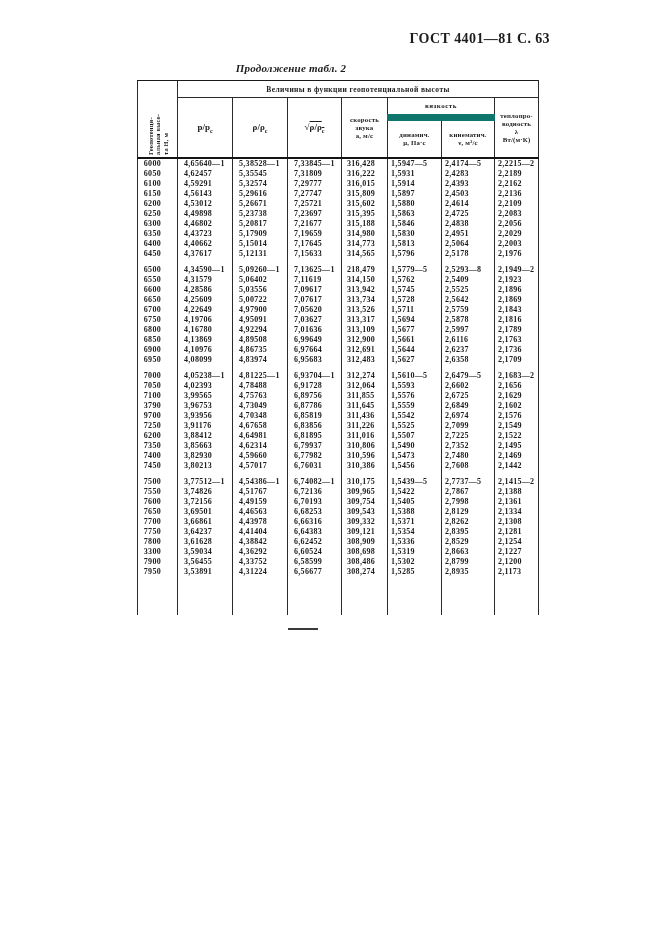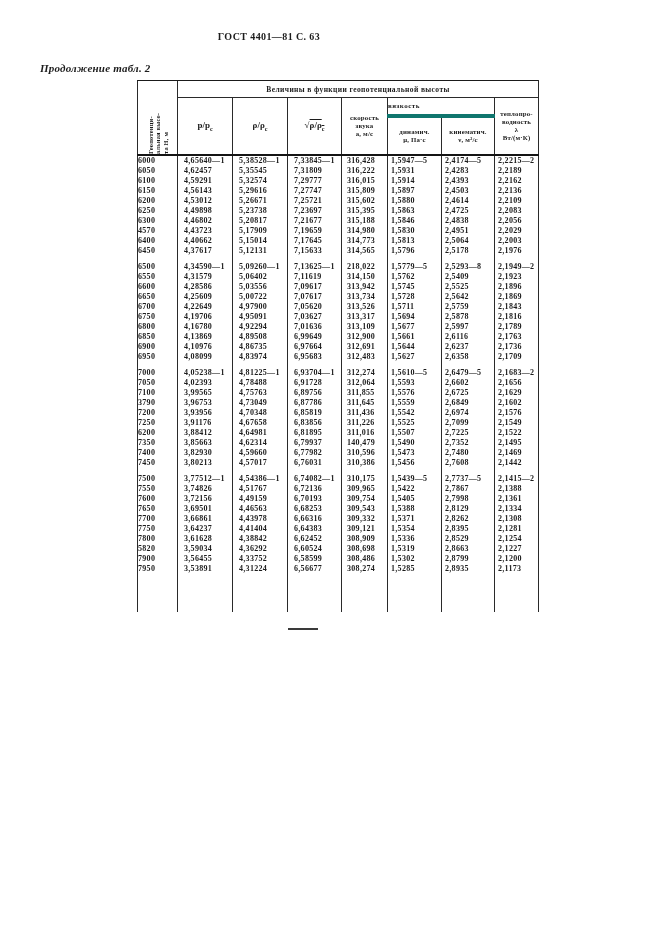--- a/index.html
+++ b/index.html
@@ -2,53 +2,53 @@
 <html><head>
 <meta charset="utf-8">
 <style>
   html,body{margin:0;padding:0;}
   body{
     width:661px;height:934px;background:#ffffff;overflow:hidden;position:relative;
     font-family:"Liberation Serif","DejaVu Serif",serif;color:#1c1c1c;
   }
   .page{position:absolute;inset:0;}
   .doc-ref{
-    position:absolute;top:31px;left:0;width:538px;text-align:center;
-    font-weight:bold;font-size:10px;letter-spacing:.4px;
+    position:absolute;top:31px;left:12px;width:538px;text-align:right;
+    font-weight:bold;font-size:14px;letter-spacing:.4px;
   }
   .caption{
-    position:absolute;top:62px;left:16px;width:526px;text-align:left;
+    position:absolute;top:62px;left:4px;width:526px;text-align:center;
     font-weight:bold;font-style:italic;font-size:11px;letter-spacing:.2px;padding-left:24px;
   }
   .tbl-wrap{position:absolute;left:137px;top:80px;width:401px;}
   table{border-collapse:collapse;table-layout:fixed;width:401px;}
   th,td{padding:0;margin:0;font-weight:bold;vertical-align:middle;}
   
   thead tr:first-child th{border-top:1.5px solid #1a1a1a;}
   th,td{border-left:1px solid #2a2a2a;}
   .c7,.last{border-right:1px solid #2a2a2a;}
   
   .span-h{border-bottom:1px solid #2a2a2a;font-size:7.5px;letter-spacing:.4px;height:16px;text-align:center;}
-  .visc{border-bottom:4px solid #0f766e;font-size:7px;letter-spacing:.5px;height:16px;text-align:left;}
+  .visc{border-bottom:7px solid #0f766e;font-size:7px;letter-spacing:.5px;height:16px;text-align:center;}
   thead .hbot{border-bottom:2.5px solid #141414;}
   .rot-cell{width:40px;position:relative;}
   .rot{
     position:absolute;left:50%;top:50%;width:72px;
     transform:translate(-50%,-50%) rotate(-90deg);
     font-size:6.4px;line-height:7.4px;white-space:pre-line;text-align:left;letter-spacing:.2px;
   }
   .math{font-size:9px;text-align:center;}
   .math .it{}
   .math sub{font-size:6px;font-style:normal;}
   .ovl{text-decoration:overline;}
   .small-h{font-size:6.8px;line-height:8px;white-space:pre-line;text-align:center;letter-spacing:.2px;}
   .sub-h{height:36px;}
   
   tbody td{font-size:8px;line-height:10px;height:10px;letter-spacing:.3px;white-space:nowrap;overflow:visible;}
-  td.c0{text-align:left;padding-right:4px;}
+  td.c0{text-align:right;padding-right:16px;}
   td.c1,td.c2,td.c3{text-align:left;padding-left:6px;}
   td.c4{text-align:left;padding-left:5px;margin-left:36px;}
   td.c5,td.c6,td.c7{text-align:left;padding-left:3px;}
   tr.gap td{height:6px;}
   tr.tail td{height:38px;}
   .end-dash{position:absolute;left:288px;top:628px;width:30px;height:1.5px;background:#3a3a3a;}
 </style>
 </head>
 <body>
 
@@ -164,21 +164,21 @@
             <td class="c0">6300</td>
             <td class="c1">4,46802</td>
             <td class="c2">5,20817</td>
             <td class="c3">7,21677</td>
             <td class="c4">315,188</td>
             <td class="c5">1,5846</td>
             <td class="c6">2,4838</td>
             <td class="c7">2,2056</td>
           </tr>
           <tr>
-            <td class="c0">4570</td>
+            <td class="c0">6350</td>
             <td class="c1">4,43723</td>
             <td class="c2">5,17909</td>
             <td class="c3">7,19659</td>
             <td class="c4">314,980</td>
             <td class="c5">1,5830</td>
             <td class="c6">2,4951</td>
             <td class="c7">2,2029</td>
           </tr>
           <tr>
             <td class="c0">6400</td>
@@ -208,21 +208,21 @@
             <td class="c4"></td>
             <td class="c5"></td>
             <td class="c6"></td>
             <td class="c7"></td>
           </tr>
           <tr>
             <td class="c0">6500</td>
             <td class="c1">4,34590—1</td>
             <td class="c2">5,09260—1</td>
             <td class="c3">7,13625—1</td>
-            <td class="c4">218,022</td>
+            <td class="c4">218,479</td>
             <td class="c5">1,5779—5</td>
             <td class="c6">2,5293—8</td>
             <td class="c7">2,1949—2</td>
           </tr>
           <tr>
             <td class="c0">6550</td>
             <td class="c1">4,31579</td>
             <td class="c2">5,06402</td>
             <td class="c3">7,11619</td>
             <td class="c4">314,150</td>
@@ -354,21 +354,21 @@
             <td class="c0">3790</td>
             <td class="c1">3,96753</td>
             <td class="c2">4,73049</td>
             <td class="c3">6,87786</td>
             <td class="c4">311,645</td>
             <td class="c5">1,5559</td>
             <td class="c6">2,6849</td>
             <td class="c7">2,1602</td>
           </tr>
           <tr>
-            <td class="c0">7200</td>
+            <td class="c0">9700</td>
             <td class="c1">3,93956</td>
             <td class="c2">4,70348</td>
             <td class="c3">6,85819</td>
             <td class="c4">311,436</td>
             <td class="c5">1,5542</td>
             <td class="c6">2,6974</td>
             <td class="c7">2,1576</td>
           </tr>
           <tr>
             <td class="c0">7250</td>
@@ -388,21 +388,21 @@
             <td class="c4">311,016</td>
             <td class="c5">1,5507</td>
             <td class="c6">2,7225</td>
             <td class="c7">2,1522</td>
           </tr>
           <tr>
             <td class="c0">7350</td>
             <td class="c1">3,85663</td>
             <td class="c2">4,62314</td>
             <td class="c3">6,79937</td>
-            <td class="c4">140,479</td>
+            <td class="c4">310,806</td>
             <td class="c5">1,5490</td>
             <td class="c6">2,7352</td>
             <td class="c7">2,1495</td>
           </tr>
           <tr>
             <td class="c0">7400</td>
             <td class="c1">3,82930</td>
             <td class="c2">4,59660</td>
             <td class="c3">6,77982</td>
             <td class="c4">310,596</td>
@@ -494,21 +494,21 @@
             <td class="c0">7800</td>
             <td class="c1">3,61628</td>
             <td class="c2">4,38842</td>
             <td class="c3">6,62452</td>
             <td class="c4">308,909</td>
             <td class="c5">1,5336</td>
             <td class="c6">2,8529</td>
             <td class="c7">2,1254</td>
           </tr>
           <tr>
-            <td class="c0">5820</td>
+            <td class="c0">3300</td>
             <td class="c1">3,59034</td>
             <td class="c2">4,36292</td>
             <td class="c3">6,60524</td>
             <td class="c4">308,698</td>
             <td class="c5">1,5319</td>
             <td class="c6">2,8663</td>
             <td class="c7">2,1227</td>
           </tr>
           <tr>
             <td class="c0">7900</td>

